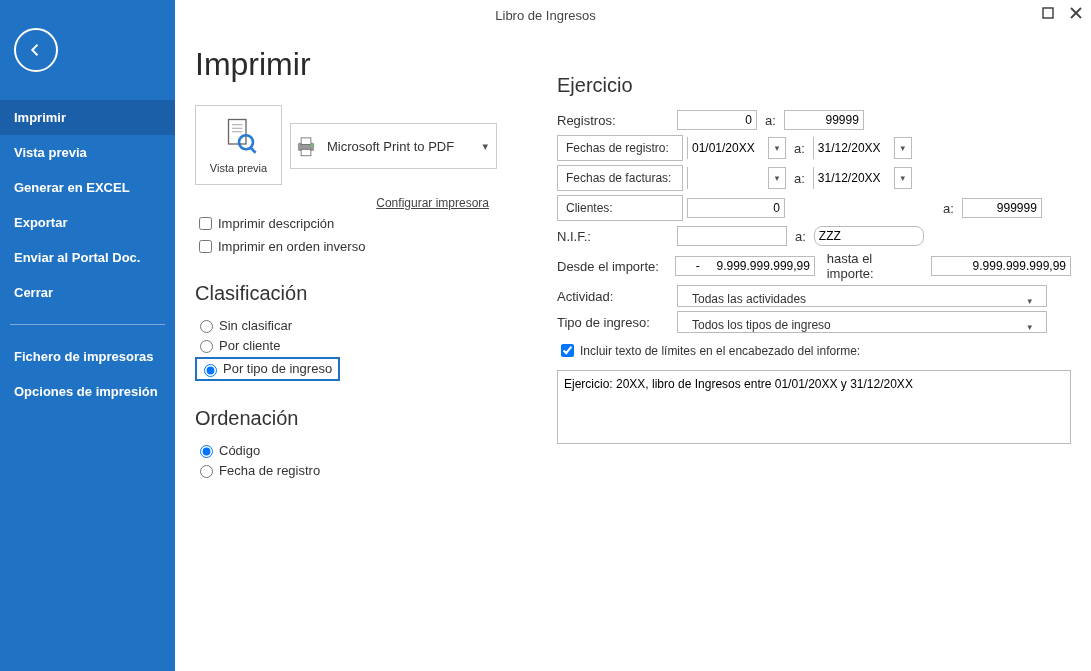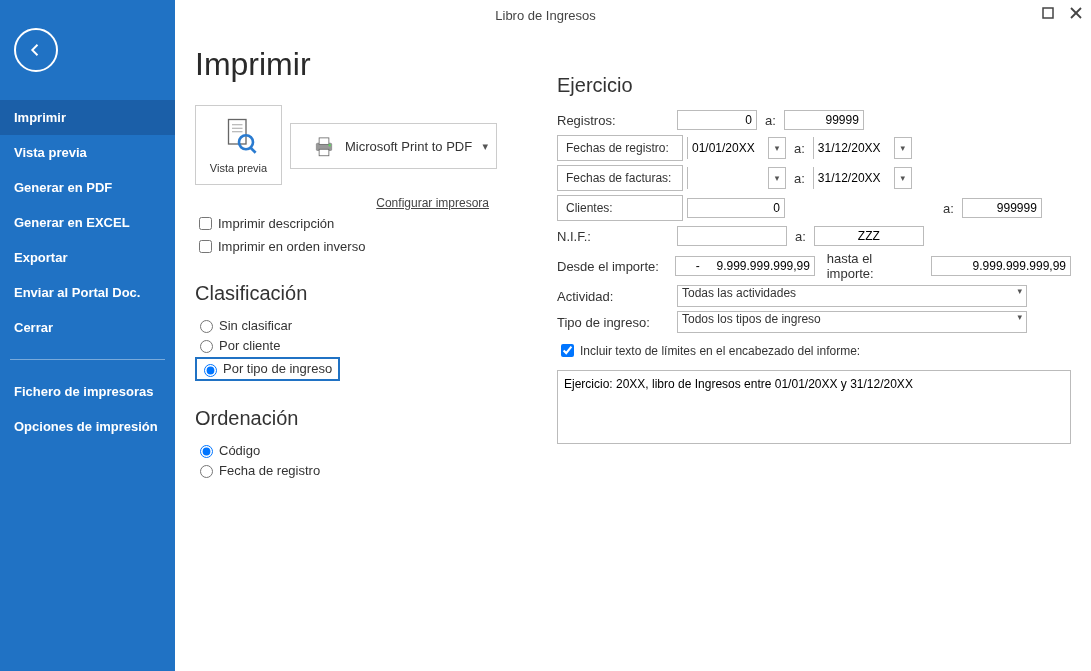--- a/index.html
+++ b/index.html
@@ -15,38 +15,38 @@
 .side-sep{border-top:1px solid rgba(255,255,255,.4);margin:14px 10px}
 .main{flex:1;padding:28px 20px 20px 20px;position:relative;overflow:hidden}
 .page-title{font-size:32px;font-weight:300;color:#2a2a2a;margin:18px 0 22px 0}
 .cols{display:flex;gap:60px}
 .left-col{width:340px}
 .right-col{flex:1}
 .preview-row{display:flex;gap:8px;align-items:flex-start}
 .preview-btn{width:85px;height:78px;border:1px solid #ccc;display:flex;flex-direction:column;align-items:center;justify-content:center;cursor:pointer;background:#fff}
 .preview-btn svg{width:42px;height:42px}
 .preview-btn span{font-size:11px;margin-top:4px}
-.printer-box{flex:1;border:1px solid #ccc;height:44px;margin-top:18px;display:flex;align-items:center;padding:0 20px;cursor:pointer;position:relative}
+.printer-box{flex:1;border:1px solid #ccc;height:44px;margin-top:18px;display:flex;align-items:center;padding:0 2px;cursor:pointer;position:relative}
 .printer-box svg{width:26px;height:26px;margin-right:8px}
 .printer-caret{position:absolute;right:8px;top:50%;transform:translateY(-50%);font-size:11px;color:#555}
 .config-link{text-align:right;margin:10px 8px 0 0}
 .config-link a{color:#444;text-decoration:underline;cursor:pointer;font-size:12px}
 .section-h{font-size:20px;color:#333;margin:26px 0 12px 0}
 .opt-row{display:flex;align-items:center;margin:4px 0;font-size:13px}
 .opt-row input[type=checkbox],.opt-row input[type=radio]{margin-right:6px}
 .radio-focus{display:inline-flex;border:2px solid #2072c4;padding:2px 6px 2px 2px}
 .field-row{display:flex;align-items:center;margin:4px 0;font-size:13px;min-height:22px}
 .field-row .lbl{width:120px}
 .field-row input[type=text]{border:1px solid #bbb;height:18px;padding:0 4px;font-size:12px;text-align:right}
 .field-row .a{margin:0 8px}
 .btn-box{border:1px solid #bbb;padding:2px 8px;background:#fff;cursor:pointer;font-size:12px;height:20px;display:inline-flex;align-items:center}
 .date-box{border:1px solid #bbb;display:inline-flex;align-items:center;height:20px}
 .date-box input{border:none;height:32px;width:72px;font-size:12px;padding:0 4px;outline:none}
 .date-box .dcaret{border-left:1px solid #bbb;width:16px;height:20px;display:flex;align-items:center;justify-content:center;font-size:9px;color:#555;cursor:pointer}
-.wide-sel{border:1px solid #bbb;display:flex;align-items:flex-start;height:20px;padding:0 4px;flex:1;cursor:pointer;position:relative;font-size:12px;max-width:340px}
+.wide-sel{border:1px solid #bbb;display:flex;align-items:flex-end;height:20px;padding:0 14px;flex:1;cursor:pointer;position:relative;font-size:12px;max-width:340px}
 .wide-sel .dcaret{margin-left:auto;font-size:9px;color:#555}
 .chk-row{display:flex;align-items:center;margin:8px 0 10px 0;font-size:12px}
 .chk-row input{margin-right:6px}
 .header-text{border:1px solid #bbb;width:500px;height:60px;padding:6px;font-size:12px;resize:none;font-family:inherit}
 </style>
 </head>
 <body>
 
 <div class="titlebar">Libro de Ingresos</div>
 <div class="win-controls">
@@ -65,21 +65,20 @@
 
 <div class="window">
   <div class="sidebar">
     <div class="back-btn">
       <svg viewBox="0 0 24 24">
           <polyline points="14,5 7,12 14,19"></polyline>
         </svg>
     </div>
     <div class="side-item selected">Imprimir</div>
     <div class="side-item">Vista previa</div>
-    <div class="side-item">Generar en PDF</div>
     <div class="side-item">Generar en EXCEL</div>
     <div class="side-item">Exportar</div>
     <div class="side-item">Enviar al Portal Doc.</div>
     <div class="side-item">Cerrar</div>
     <div class="side-sep"></div>
     <div class="side-item">Fichero de impresoras</div>
     <div class="side-item">Opciones de impresión</div>
   </div>
 
   <div class="main">
@@ -194,21 +193,21 @@
           <input type="text" style="width: 88px;" value="0">
           <span style="width:150px"></span>
           <span class="a">a:</span>
           <input type="text" style="width: 70px;" value="999999">
         </div>
 
         <div class="field-row">
           <span class="lbl">N.I.F.:</span>
           <input type="text" style="width: 100px; text-align: left;" value="">
           <span class="a">a:</span>
-          <input type="text" style="width: 100px; text-align: center;" value="ZZZ">
+          <input type="text" style="width: 100px; text-align: left; border-radius: 8px;" value="ZZZ">
         </div>
 
         <div class="field-row">
           <span class="lbl">Desde el importe:</span>
           <input type="text" style="width: 130px;" value="-     9.999.999.999,99">
           <span style="width:12px"></span>
           <span>hasta el importe:</span>
           <span style="width:10px"></span>
           <input type="text" style="width: 130px;" value="9.999.999.999,99">
         </div>

